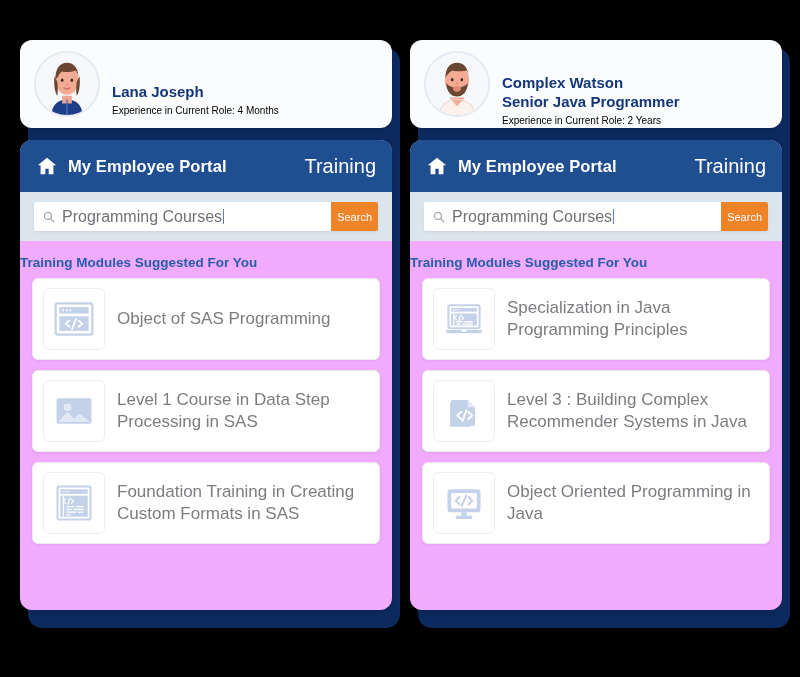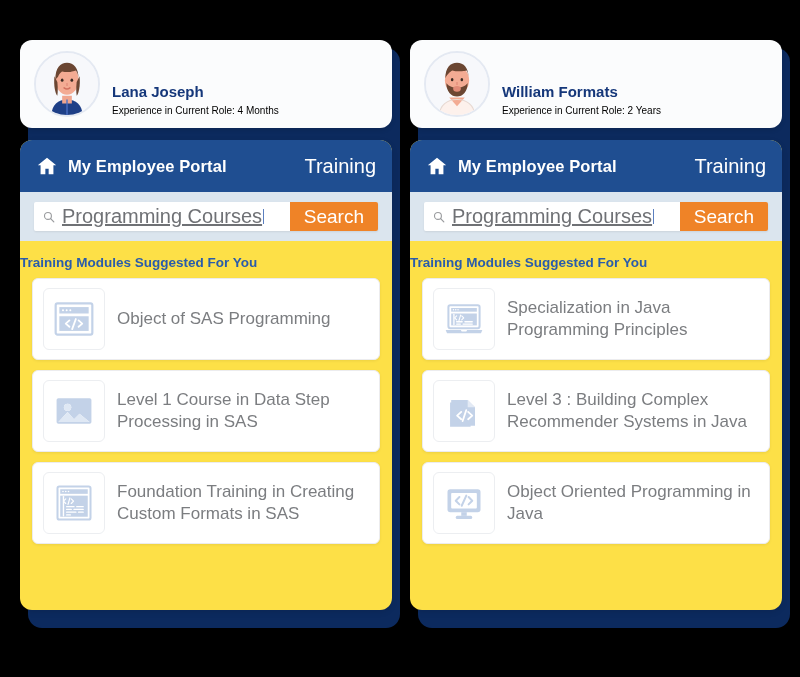--- a/index.html
+++ b/index.html
@@ -73,21 +73,21 @@
     font-size: 10px;
     color: #000000;
     margin-top: 3px;
     white-space: nowrap;
   }
 
   
   .app-card {
     position: relative;
     margin-top: 12px;
-    background: #fde047;
+    background: #f0abfc;
     border-radius: 12px;
     overflow: hidden;
     box-shadow: 0 2px 6px rgba(0,0,0,0.10);
     z-index: 3;
     height: 470px;
   }
 
   .app-header {
     height: 52px;
     background: #1f4e91;
@@ -136,42 +136,41 @@
   }
   .search-icon {
     width: 12px;
     height: 12px;
     margin-right: 7px;
     flex: 0 0 auto;
     opacity: 0.75;
   }
   .search-icon svg { display:block; width:100%; height:100%; }
   .search-value {
-    font-size: 20px;
+    font-size: 16px;
     color: #6f7175;
     white-space: nowrap;
-    text-decoration: underline;
   }
   .caret {
     display: inline-block;
     width: 1px;
     height: 15px;
     background: #5b7fbf;
     vertical-align: -3px;
     margin-left: 1px;
   }
   .search-button {
     flex: 0 0 auto;
     background: #ef8327;
     color: #ffffff;
-    font-size: 19px;
+    font-size: 11px;
     display: flex;
     align-items: center;
     justify-content: center;
-    padding: 0 14px;
+    padding: 0 6px;
     cursor: pointer;
   }
 
   .suggest-title {
     font-size: 13.5px;
     font-weight: bold;
     color: #2a5cab;
     padding: 14px 14px 8px 0;
   }
 
@@ -343,21 +342,22 @@
           <path d="M20 26c0-11 5-16 12-16s12 5 12 16c0-5-2-8-2-8s-8 2-15 0c0 0-5 3-7 8z" fill="#6b4632"></path>
           <path d="M21 31c0 9 5 14 11 14s11-5 11-14c0 0-3 5-11 5s-11-5-11-5z" fill="#6b4632"></path>
           <ellipse cx="32" cy="37" rx="4" ry="3" fill="#e08a77"></ellipse>
           <ellipse cx="27" cy="27.5" rx="1.3" ry="1.7" fill="#3a2a22"></ellipse>
           <ellipse cx="37" cy="27.5" rx="1.3" ry="1.7" fill="#3a2a22"></ellipse>
           <path d="M31 30h2v3h-2z" fill="#e89683"></path>
           <path d="M14 64c0-10 8-16 18-16s18 6 18 16" fill="none" stroke="#e7d9d2" stroke-width="1.2"></path>
         </svg>
       </div>
       <div class="profile-text">
-        <div class="profile-name">William Formats</div>
+        <div class="profile-name">Complex Watson</div>
+        <div class="profile-role">Senior Java Programmer</div>
         <div class="profile-exp">Experience in Current Role: 2 Years</div>
       </div>
     </div>
 
     <div class="app-card">
       <div class="app-header">
         <span class="home-icon">
           <svg viewBox="0 0 24 24">
               <path d="M12 3L2 11.2h3V21h5.2v-6h3.6v6H19v-9.8h3z" fill="#ffffff"></path>
             </svg>

